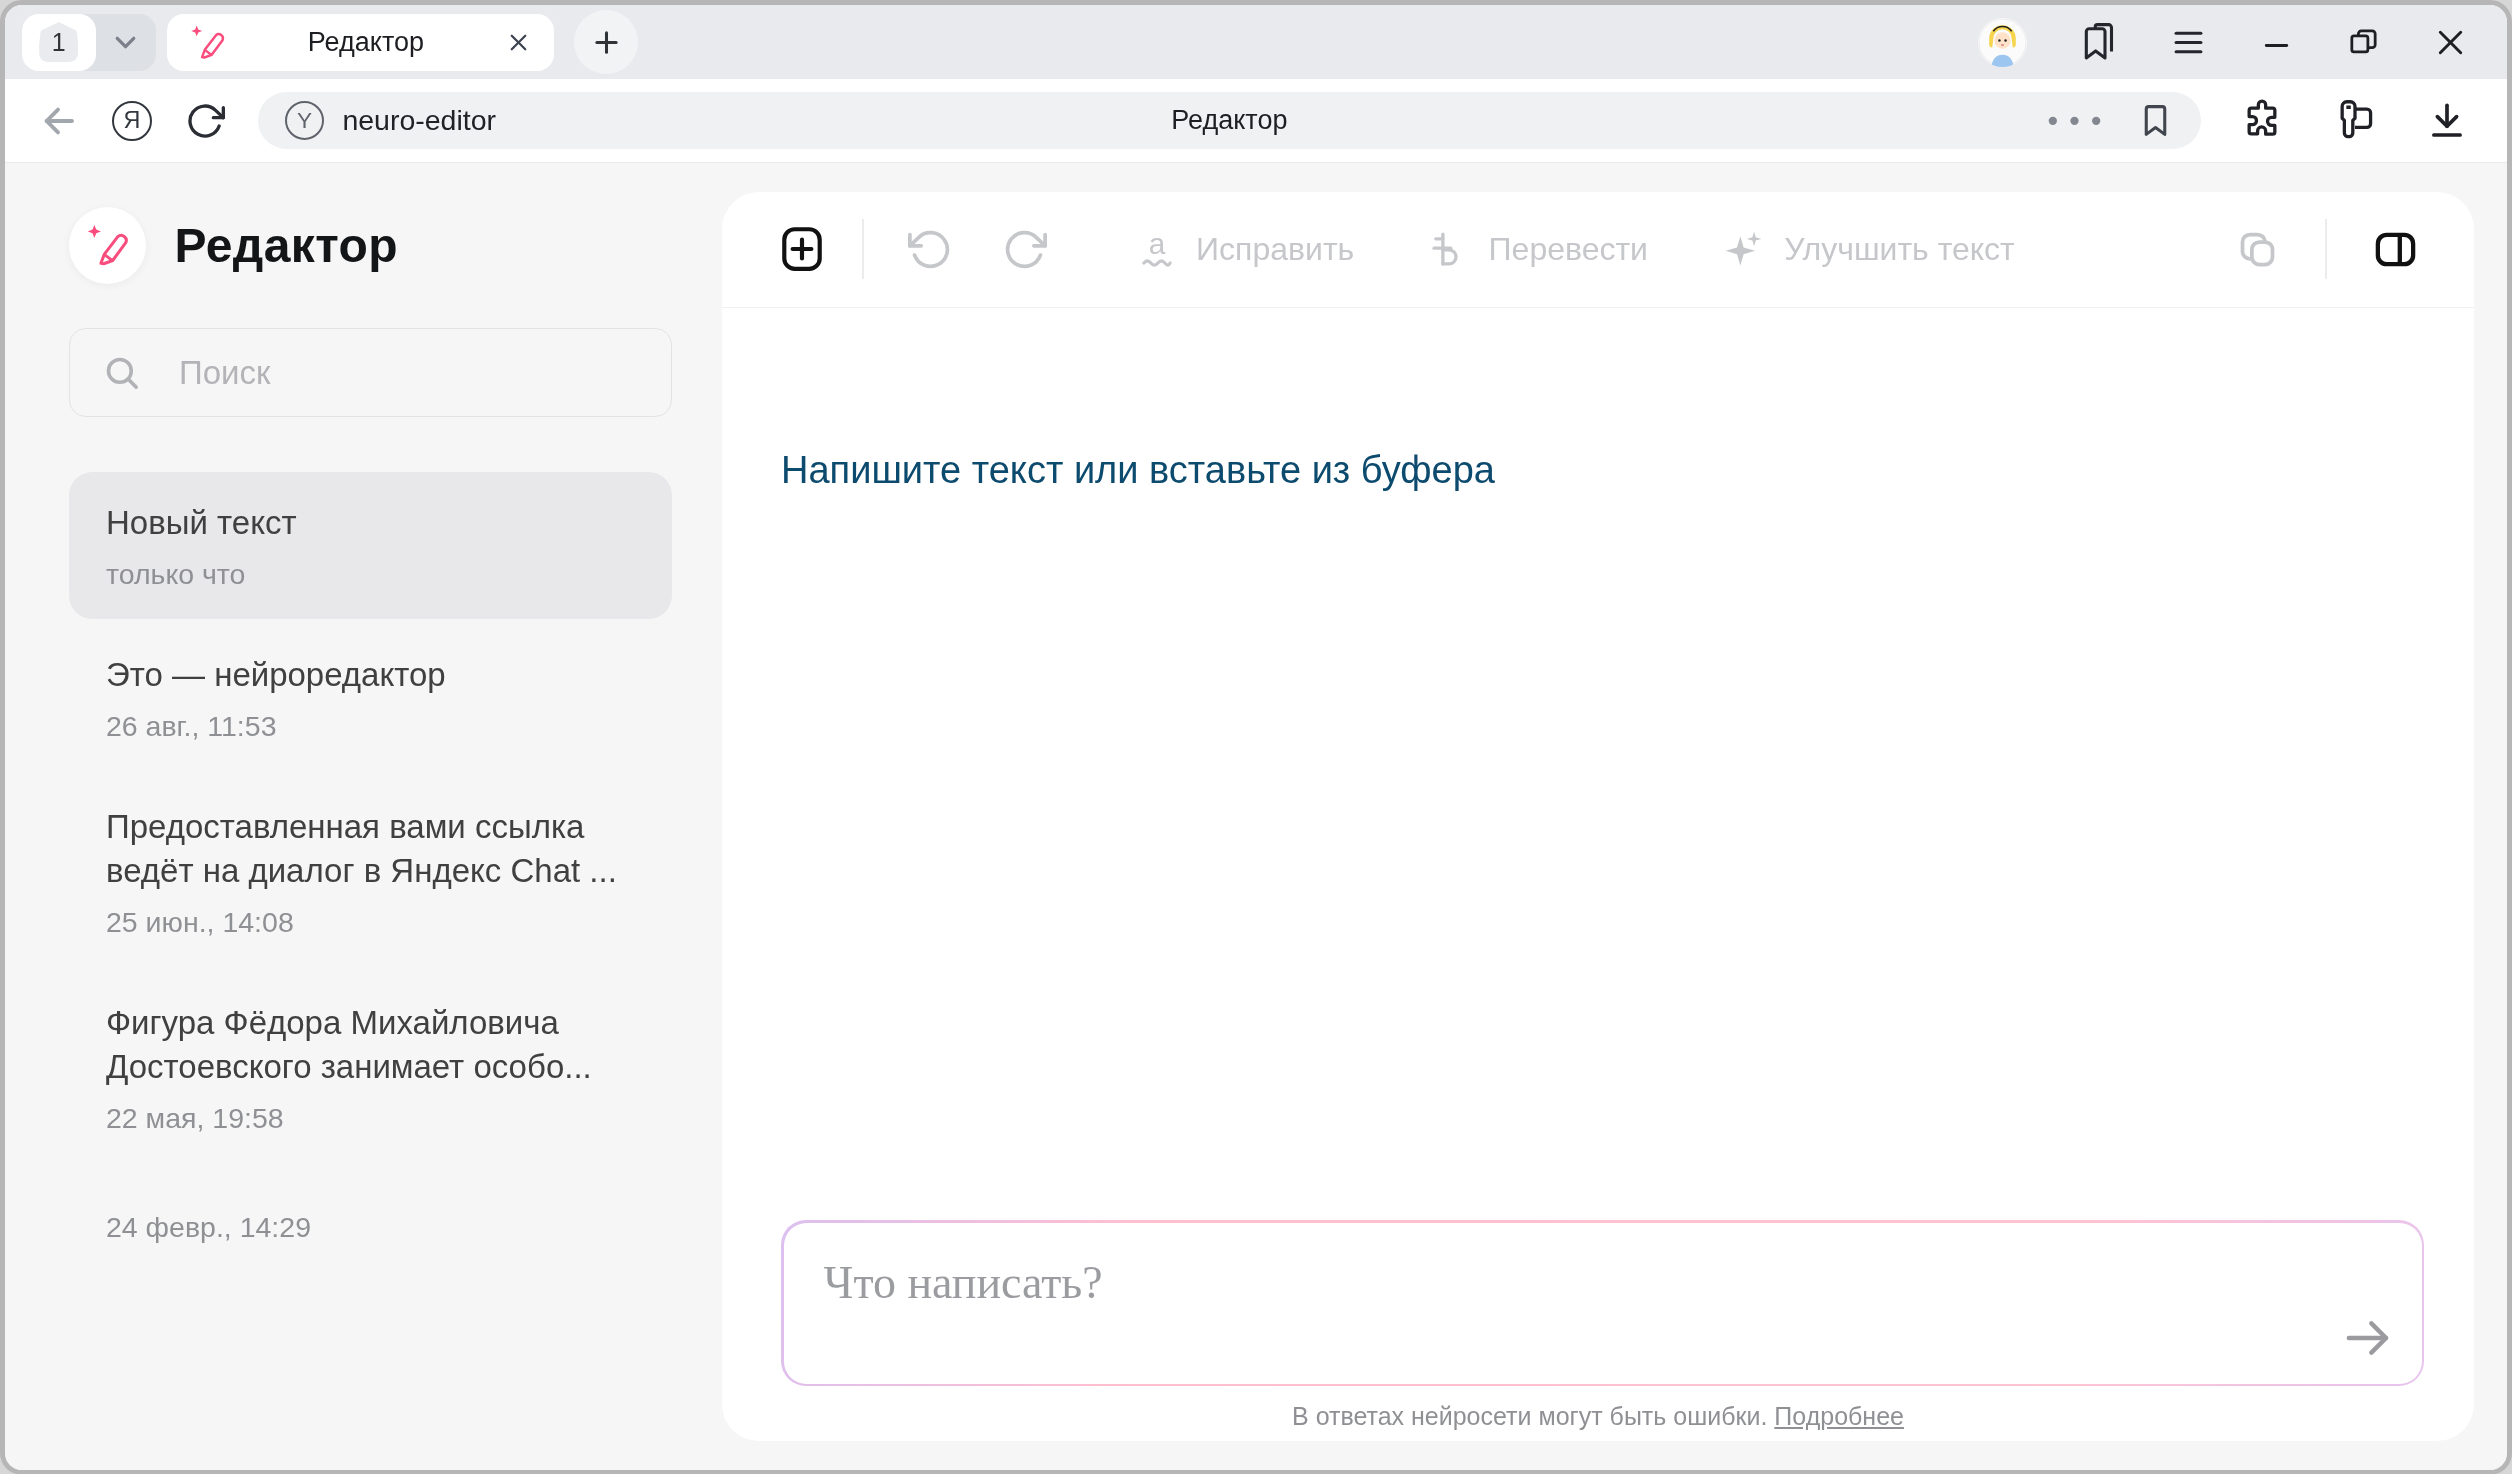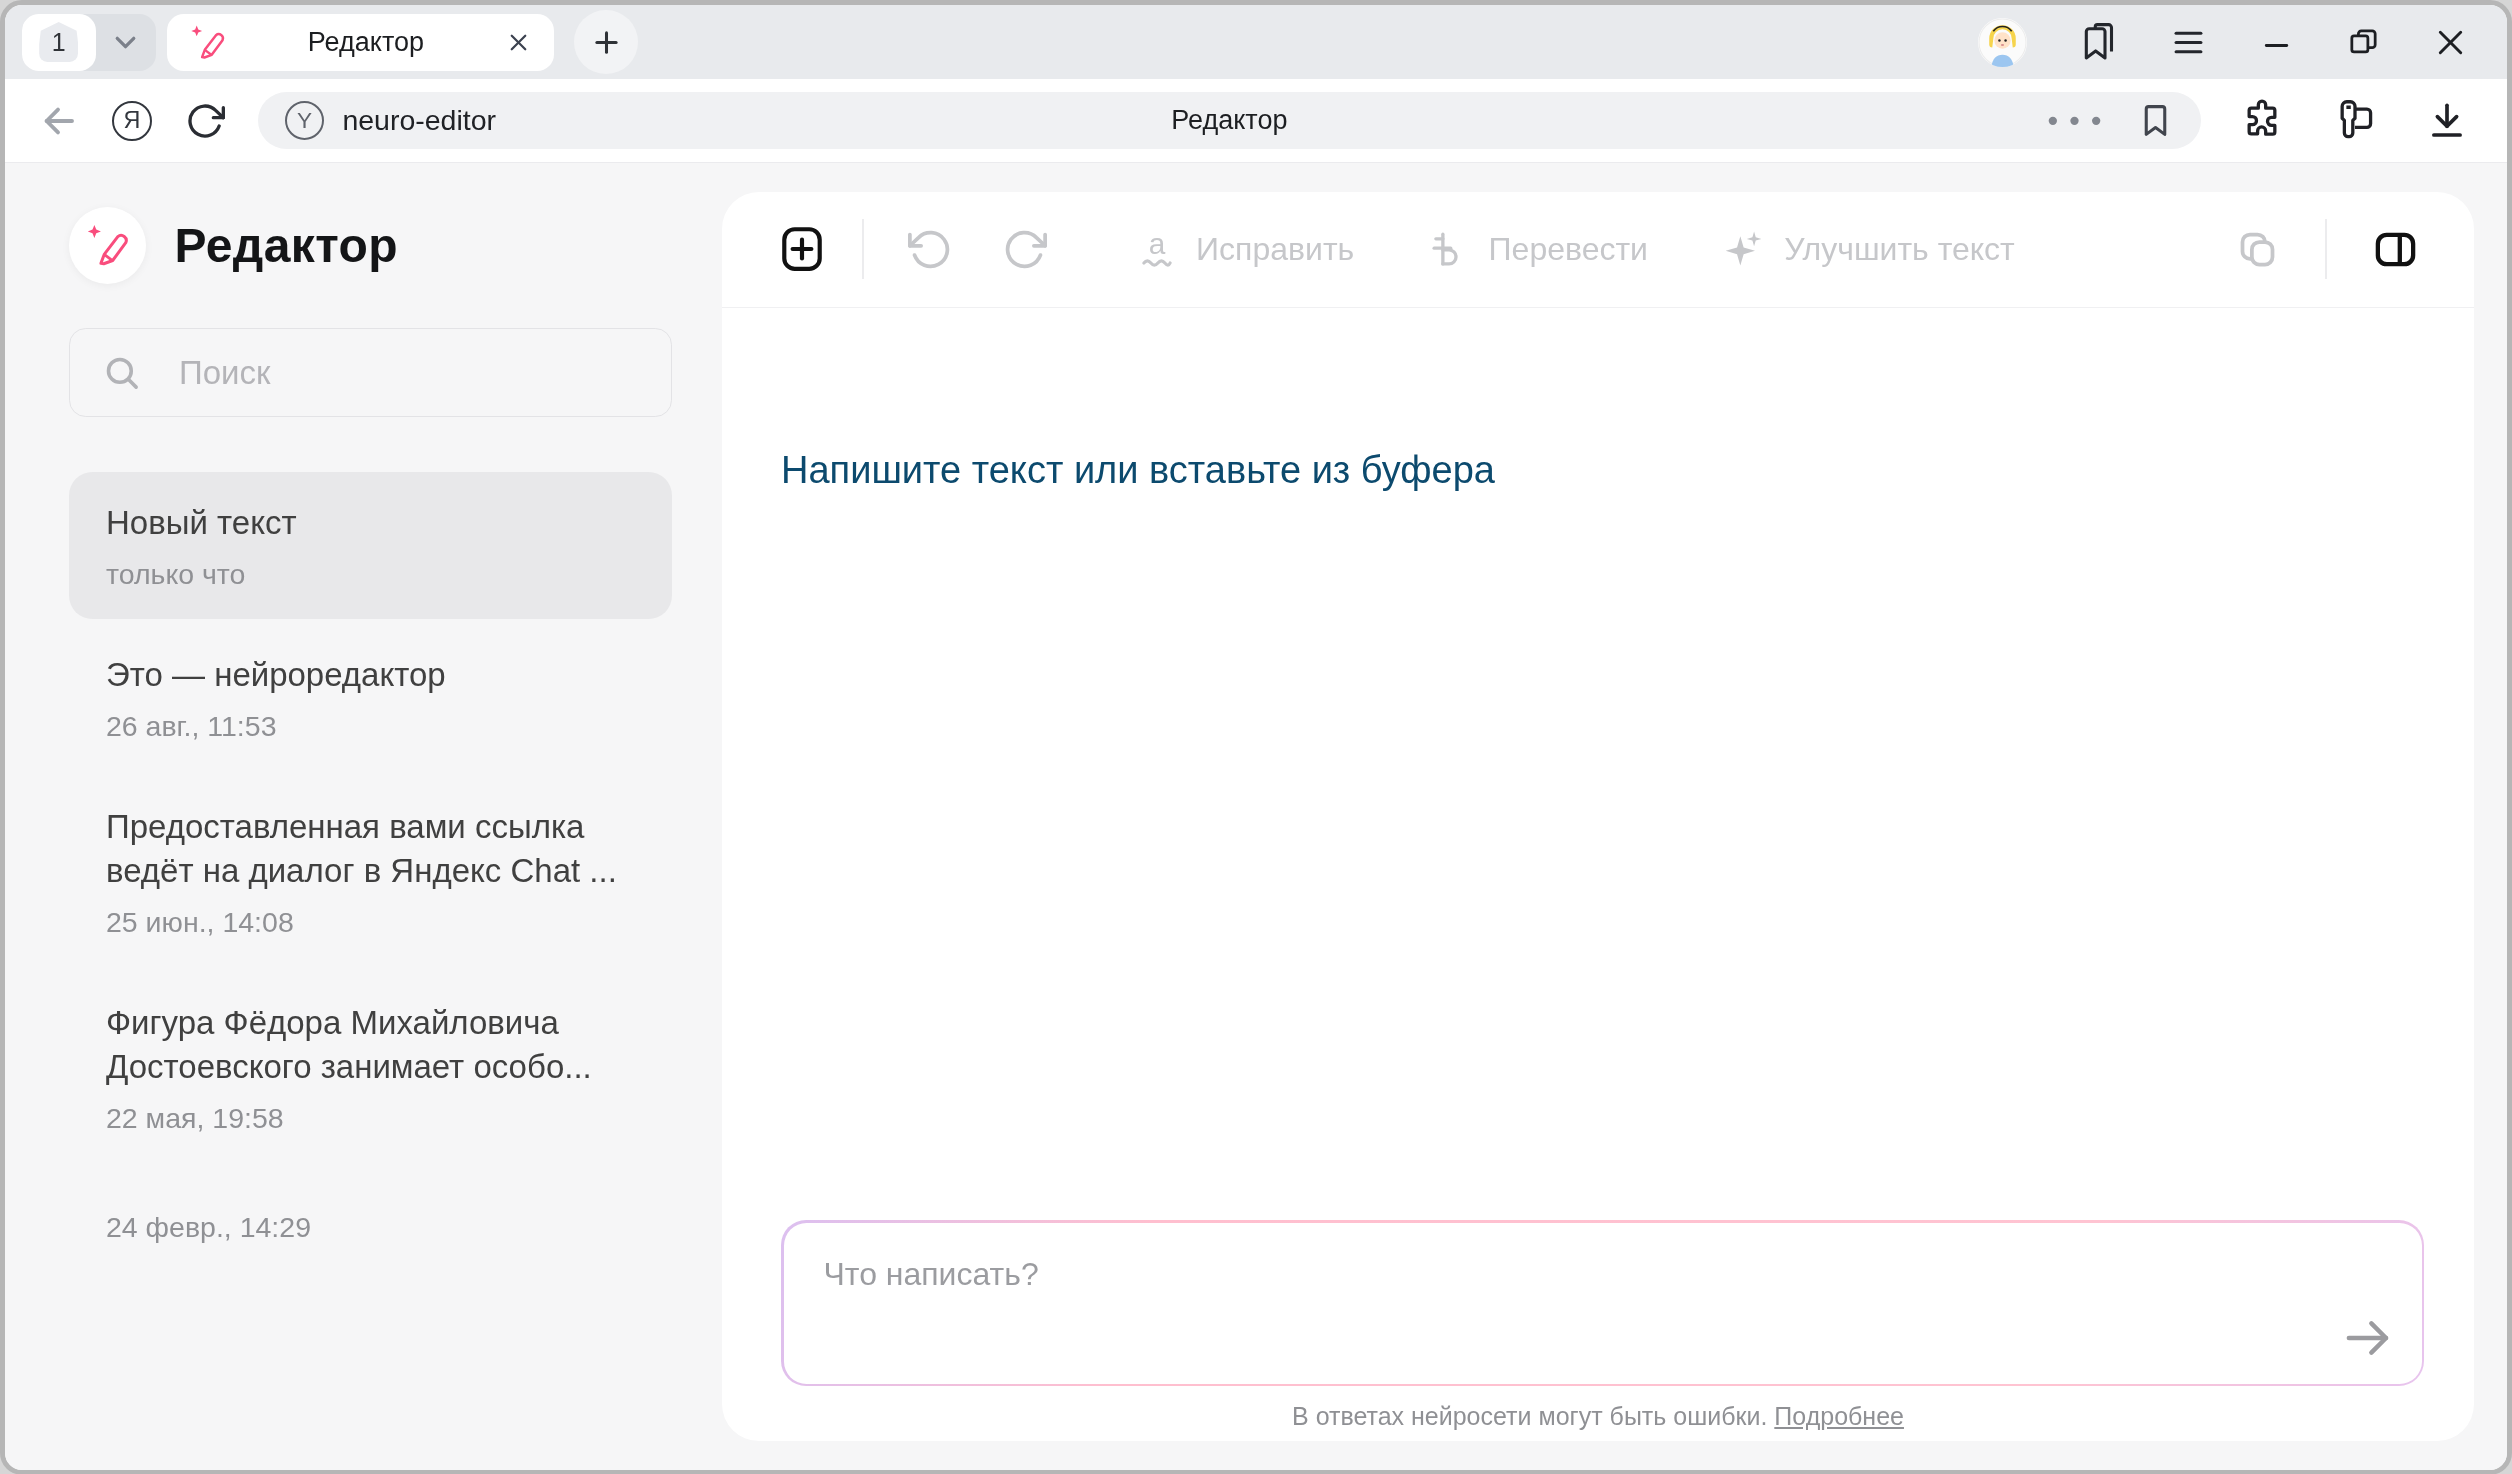--- a/index.html
+++ b/index.html
@@ -60,21 +60,21 @@
   .m-div1{ margin-left:35px; } .m-undo{ margin-left:44px; } .m-redo{ margin-left:49px; }
   .m-fix{ margin-left:89px; } .m-tr{ margin-left:74px; } .m-imp{ margin-left:74px; }
   .m-copy{ margin-left:auto; } .m-div2{ margin-left:45px; } .m-panel{ margin-left:45px; }
 
   .doc-placeholder{ margin:141px 0 0 59px; font-size:38px; color:#0c4a6e; }
 
   .prompt-area{ position:absolute; left:59px; right:50px; bottom:55px; }
   .prompt-border{ border-radius:25px; padding:2.5px; background:linear-gradient(105deg,#dcc0f0 0%,#ffbfcf 22%,#ffc4d2 78%,#e7c4ee 100%); }
   .prompt-inner{ background:#fff; border-radius:22.6px; height:161px; position:relative; }
   .prompt-inner textarea{ width:100%; height:100%; border:none; outline:none; resize:none; background:transparent;
-      font-family:Liberation Sans, sans-serif; font-size:32px; color:#1c1e21; padding:33px 99px 32px 40px; }
+      font-family:Liberation Serif, serif; font-size:46px; color:#1c1e21; padding:33px 99px 32px 40px; }
   .prompt-inner textarea::placeholder{ color:#9b9ca0; }
   .send-btn{ position:absolute; right:27px; bottom:18.4px; background:none; border:none; cursor:pointer; display:flex; }
 
   .card-footer{ position:absolute; bottom:10px; left:0; right:0; text-align:center; font-size:25px; color:#8f9094; }
   .card-footer a{ color:#8f9094; text-decoration:underline; cursor:pointer; }
 </style>
 </head>
 <body>
 
 <div class="window">

